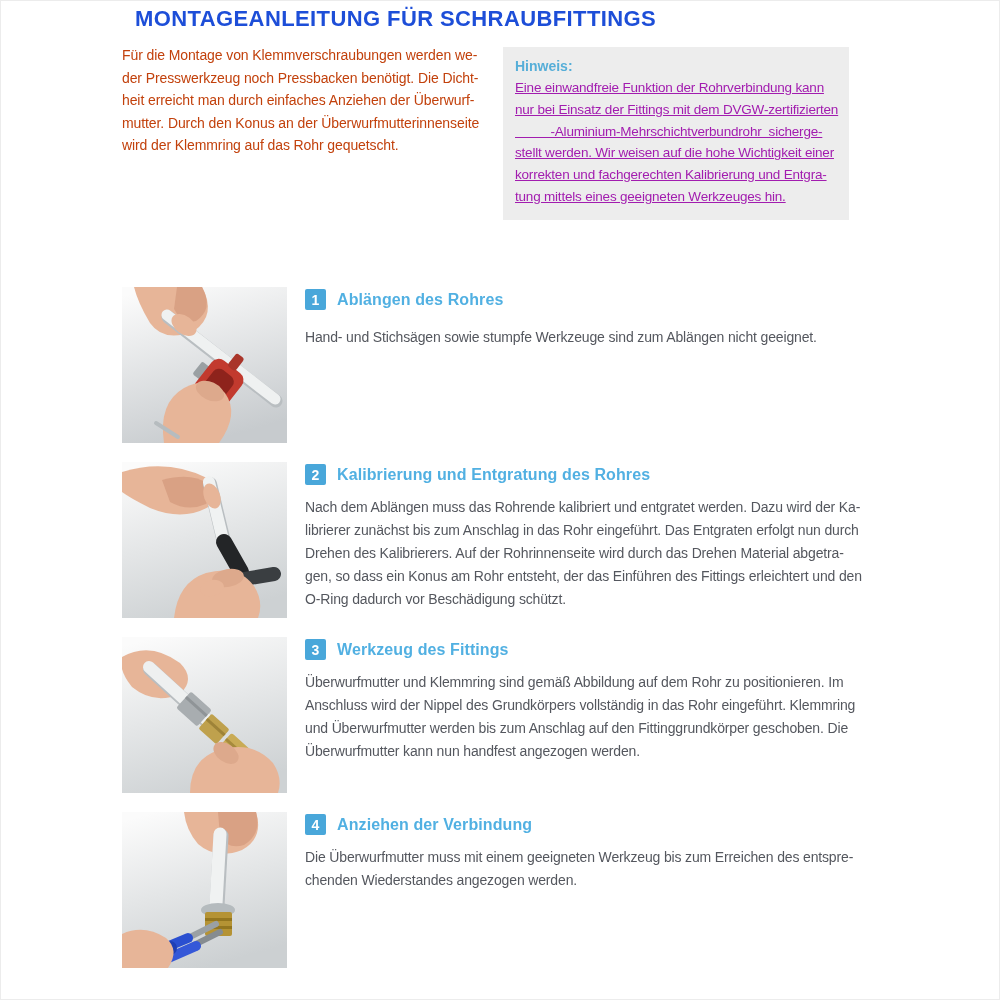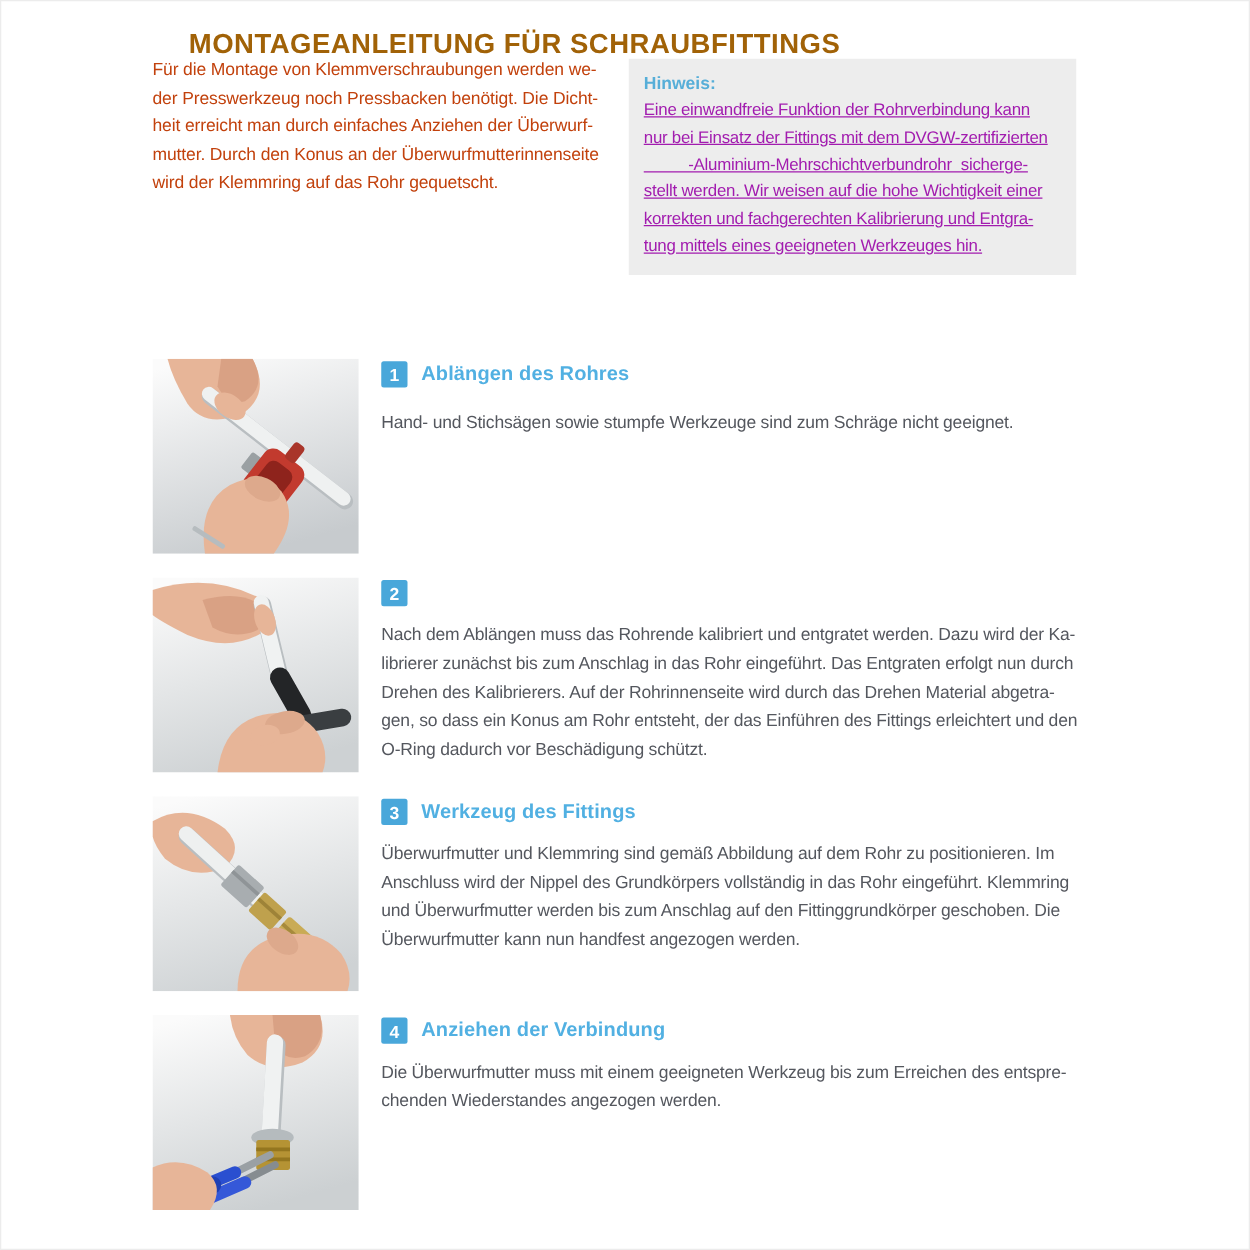--- a/index.html
+++ b/index.html
@@ -3,31 +3,31 @@
 <meta charset="utf-8">
 <style>
   html,body { margin:0; padding:0; background:#ffffff; }
   .page {
     position:relative; width:1000px; height:1000px; background:#ffffff;
     font-family:"Liberation Sans", sans-serif; color:#54575e;
     box-shadow: inset 0 0 0 1px #ececec;
     overflow:hidden;
   }
   .title {
-    position:absolute; left:135px; top:6px; margin:16px;
-    font-size:22px; font-weight:bold; color:#a16207; letter-spacing:0.4px;
+    position:absolute; left:135px; top:6px; margin:0;
+    font-size:22px; font-weight:bold; color:#1d4ed8; letter-spacing:0.4px;
   }
   .intro {
     position:absolute; left:122px; top:44px; width:390px; margin:0;
     font-size:14px; line-height:22.5px; color:#c2410c;
     white-space:pre; letter-spacing:-0.1px;
   }
   .note-box {
     position:absolute; left:503px; top:47px; width:334px;
-    background:#ededed; padding:9px 12px 12px 12px;
+    background:#ededed; padding:9px 0 12px 12px;
   }
   .note-label { font-size:14px; line-height:21px; font-weight:bold; color:#56aed8; }
   .note-text {
     font-size:13.5px; line-height:21.8px; color:#a21caf;
     white-space:pre; letter-spacing:-0.2px;text-decoration:underline;
   }
   .step { position:absolute; left:122px; width:860px; height:160px; }
   .photo { position:absolute; left:0; top:0; width:165px; height:156px; }
   .photo svg { display:block; width:100%; height:100%; }
   .step-body { position:absolute; left:183px; top:0; width:640px; }
@@ -91,21 +91,21 @@
         <path d="M42 156 Q36 116 62 101 Q88 88 103 106 Q118 127 97 156 Z" fill="#e7b598"></path>
         <ellipse cx="88" cy="104" rx="15" ry="9" transform="rotate(25 88 104)" fill="#dda98c"></ellipse>
         <path d="M56 150 L34 136" stroke="#b6bcbf" stroke-width="4" stroke-linecap="round"></path>
       </svg>
     </div>
     <div class="step-body">
       <div class="step-head">
         <span class="badge">1</span>
         <h2 class="step-title">Ablängen des Rohres</h2>
       </div>
-      <p class="step-text extra">Hand- und Stichsägen sowie stumpfe Werkzeuge sind zum Schräge nicht geeignet.</p>
+      <p class="step-text extra">Hand- und Stichsägen sowie stumpfe Werkzeuge sind zum Ablängen nicht geeignet.</p>
     </div>
   </section>
 
   <section class="step" style="top:462px">
     <div class="photo">
       <svg viewBox="0 0 165 156" xmlns="http://www.w3.org/2000/svg">
         <defs>
           <linearGradient id="bg2" x1="0.2" y1="0" x2="0.5" y2="1">
             <stop offset="0" stop-color="#fbfbfb"></stop>
               <stop offset="1" stop-color="#cdd1d3"></stop>
@@ -120,20 +120,21 @@
         <line x1="102" y1="80" x2="119" y2="110" stroke="#232527" stroke-width="16" stroke-linecap="round"></line>
         <line x1="92" y1="122" x2="152" y2="112" stroke="#3a3e41" stroke-width="14" stroke-linecap="round"></line>
         <path d="M52 156 Q56 120 84 111 Q116 102 132 124 Q142 140 136 156 Z" fill="#e7b598"></path>
         <ellipse cx="106" cy="116" rx="16" ry="9" transform="rotate(-10 106 116)" fill="#dda98c"></ellipse>
         <ellipse cx="90" cy="126" rx="12" ry="8" transform="rotate(-12 90 126)" fill="#e7b598"></ellipse>
       </svg>
     </div>
     <div class="step-body">
       <div class="step-head">
         <span class="badge">2</span>
+        <h2 class="step-title">Kalibrierung und Entgratung des Rohres</h2>
       </div>
       <p class="step-text">Nach dem Ablängen muss das Rohrende kalibriert und entgratet werden. Dazu wird der Ka-
 librierer zunächst bis zum Anschlag in das Rohr eingeführt. Das Entgraten erfolgt nun durch
 Drehen des Kalibrierers. Auf der Rohrinnenseite wird durch das Drehen Material abgetra-
 gen, so dass ein Konus am Rohr entsteht, der das Einführen des Fittings erleichtert und den
 O-Ring dadurch vor Beschädigung schützt.</p>
     </div>
   </section>
 
   <section class="step" style="top:637px">

